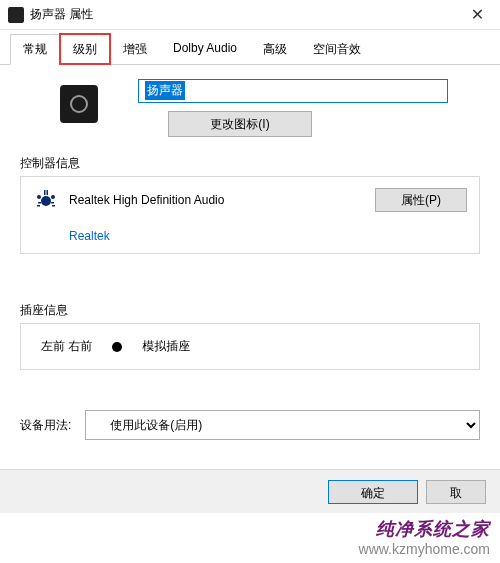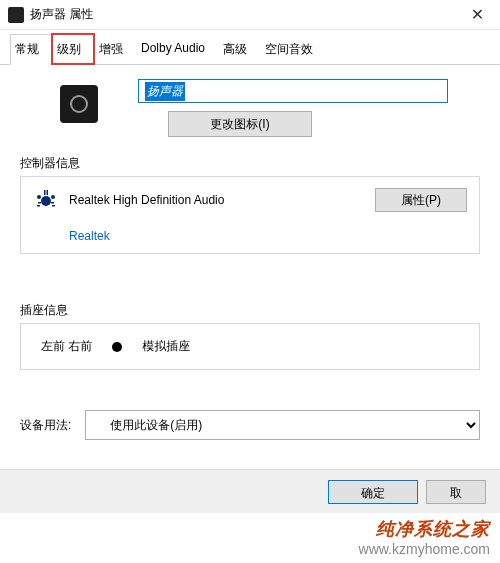--- a/index.html
+++ b/index.html
@@ -4,21 +4,21 @@
 <style>
 * { box-sizing: border-box; margin: 0; padding: 0; font-family: "Microsoft YaHei", "Segoe UI", sans-serif; }
 body { background: #fff; width: 500px; height: 563px; overflow: hidden; position: relative; }
 
 .titlebar { height: 30px; display: flex; align-items: center; border-bottom: 1px solid #e5e5e5; padding: 0 0 0 8px; }
 .titlebar .app-icon { width: 16px; height: 16px; background: #222; border-radius: 2px; margin-right: 6px; }
 .titlebar .title { font-size: 12px; color: #000; flex: 1; }
 .titlebar .close { width: 45px; height: 30px; display: flex; align-items: center; justify-content: center; color: #333; font-size: 16px; }
 
 .tabs { display: flex; padding: 4px 10px 0 10px; border-bottom: 1px solid #d0d0d0; background: #fff; }
-.tab { padding: 6px 12px 6px 4px; font-size: 12px; color: #000; border: 1px solid transparent; border-bottom: none; cursor: default; position: relative; }
+.tab { padding: 6px 12px 6px 12px; font-size: 12px; color: #000; border: 1px solid transparent; border-bottom: none; cursor: default; position: relative; }
 .tab.active { border: 1px solid #d0d0d0; border-bottom: 1px solid #fff; background: #fff; margin-bottom: -1px; }
 .tab.highlighted { outline: 2px solid #e53935; outline-offset: -1px; }
 
 .body-area { padding: 14px 20px 0 20px; }
 
 .row-device { display: flex; align-items: flex-start; gap: 40px; margin-bottom: 18px; padding-left: 40px; }
 .device-icon-box { width: 38px; height: 38px; background: #1a1a1a; border-radius: 4px; display: flex; align-items: center; justify-content: center; margin-top: 6px; }
 .device-icon-box .inner { width: 18px; height: 18px; border: 2px solid #999; border-radius: 50%; }
 .device-right { flex: 1; display: flex; flex-direction: column; gap: 8px; }
 .name-input { width: 310px; height: 24px; border: 1px solid #0078d7; padding: 2px 6px; font-size: 12px; background: #0078d7; color: #fff; }
@@ -40,21 +40,21 @@
 .usage-row { display: flex; align-items: center; gap: 14px; margin-top: 40px; }
 .usage-label { font-size: 12px; white-space: nowrap; }
 .usage-select { flex: 1; height: 30px; border: 1px solid #adadad; background: #fff; font-size: 12px; padding: 1px 20px; }
 
 .footer { position: absolute; bottom: 50px; left: 0; right: 0; height: 44px; background: #f0f0f0; border-top: 1px solid #d8d8d8; display: flex; justify-content: flex-end; align-items: center; padding: 0 14px; gap: 8px; }
 .footer button { height: 24px; font-size: 12px; border: 1px solid #adadad; background: #e1e1e1; padding: 4px 14px; }
 .ok-btn { width: 90px; border: 1px solid #0078d7 !important; }
 .cancel-btn { width: 60px; }
 
 .watermark { position: absolute; bottom: 6px; right: 10px; text-align: right; }
-.watermark .cn { font-size: 18px; font-weight: bold; color: #c2410c; font-style: italic; letter-spacing: 1px; }
+.watermark .cn { font-size: 18px; font-weight: bold; color: #701a75; font-style: italic; letter-spacing: 1px; }
 .watermark .url { font-size: 14px; color: #888; }
 </style>
 </head>
 <body>
 
 <div class="titlebar">
   <div class="app-icon"></div>
   <div class="title">扬声器 属性</div>
   <div class="close">✕</div>
 </div>
@@ -68,21 +68,21 @@
   <div class="tab">空间音效</div>
 </div>
 
 <div class="body-area">
 
   <div class="row-device">
     <div class="device-icon-box">
       <div class="inner"></div>
     </div>
     <div class="device-right">
-      <div class="name-input" style="display:flex;align-items:flex-start;background:#fff;border:1px solid #0078d7;font-style:italic;">
+      <div class="name-input" style="display:flex;align-items:flex-end;background:#fff;border:1px solid #0078d7;">
           <span style="background:#0078d7;color:#fff;padding:1px 2px;font-size:12px;">扬声器</span>
         </div>
       <button class="change-icon-btn">更改图标(I)</button>
     </div>
   </div>
 
   <div class="group-label">控制器信息</div>
   <div class="groupbox">
     <div class="controller-row">
       <div class="realtek-icon">

